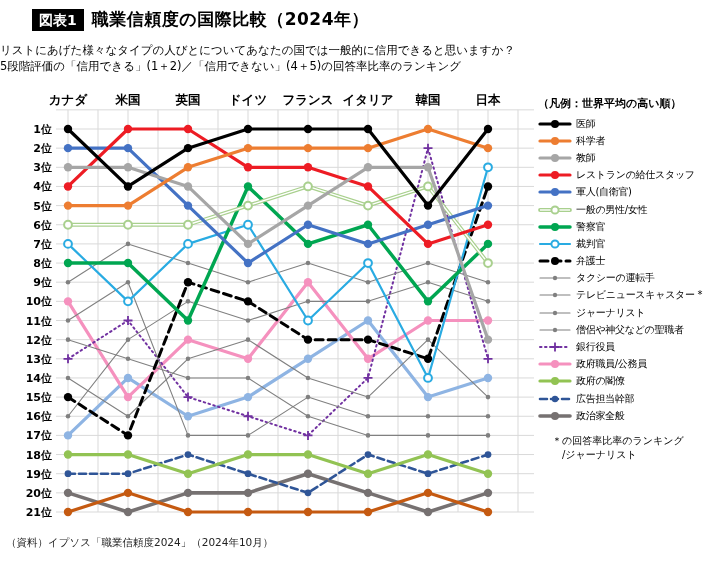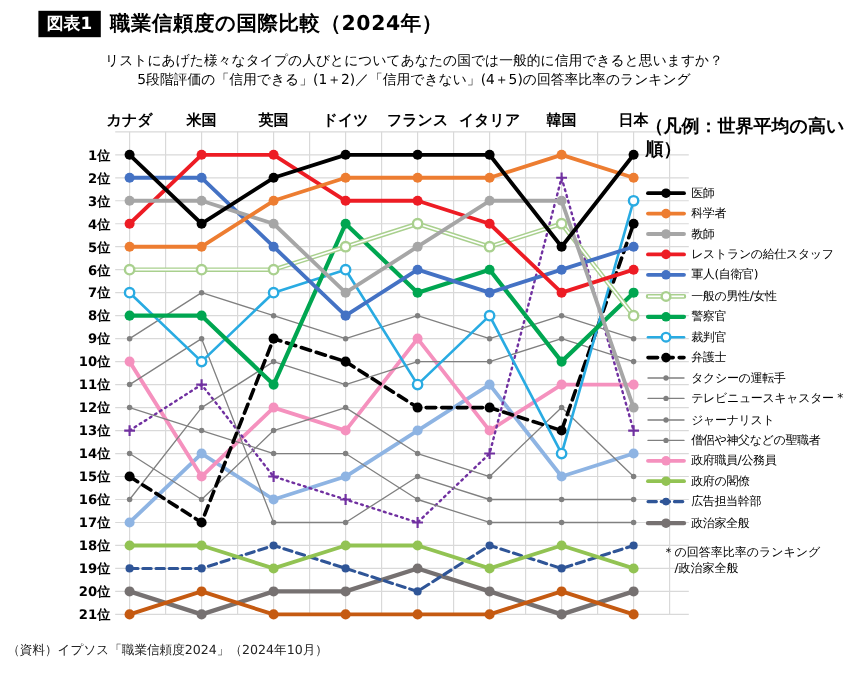--- a/index.html
+++ b/index.html
@@ -1,24 +1,24 @@
 <!DOCTYPE html>
 <html><head>
 <meta charset="utf-8">
 <style>
   html,body{margin:0;padding:0;background:#ffffff;width:710px;height:570px;overflow:hidden;
     font-family:"DejaVu Sans","Liberation Sans",sans-serif;}
   #stage{position:relative;width:710px;height:570px;background:#fff;}
   .hdr{position:absolute;left:8px;top:8px;display:flex;align-items:center;gap:8px;padding-left:24px;}
   .tag{background:#000;color:#fff;font-weight:bold;font-size:14px;padding:2px 7px;line-height:18px;}
   .title{font-size:17px;font-weight:bold;color:#000;letter-spacing:0.5px;}
-  .subtitle{position:absolute;left:0;top:42px;width:690px;text-align:center;font-size:11.5px;color:#000;line-height:16px;}
-  #chart-wrap{position:absolute;left:0;top:90px;padding-left:40px;}
+  .subtitle{position:absolute;left:0;top:42px;width:690px;text-align:left;font-size:11.5px;color:#000;line-height:16px;}
+  #chart-wrap{position:absolute;left:0;top:90px;}
   #legend{position:absolute;left:538px;top:96px;width:172px;}
-  .legend-title{font-size:15px;font-weight:bold;margin-bottom:18px;color:#000;font-family:Liberation Mono, monospace;}
+  .legend-title{font-size:11px;font-weight:bold;margin-bottom:4px;color:#000;font-family:Liberation Mono, monospace;}
   .legend-item{display:flex;align-items:center;height:17.2px;white-space:nowrap;}
   .legend-item svg{flex:0 0 34px;margin-right:4px;}
   .legend-item .lbl{font-size:10px;color:#000;letter-spacing:-0.3px;}
   .legend-foot{font-size:10px;color:#000;margin-top:10px;margin-left:14px;line-height:14px;}
   .notes{position:absolute;left:6px;top:534px;font-size:10.5px;color:#222;line-height:16px;}
 </style>
 </head>
 <body>
 
 <div id="stage">
@@ -458,20 +458,29 @@
             <g>
               <polyline points="2,7 32,7" fill="none" stroke="#808080" stroke-width="1.1" stroke-linecap="round"></polyline>
               <circle cx="17" cy="7" r="2.2" fill="#808080"></circle>
             </g>
           </svg>
           <span class="lbl">僧侶や神父などの聖職者</span>
         </div>
         <div class="legend-item">
           <svg width="34" height="14">
             <g>
+              <polyline points="2,7 32,7" fill="none" stroke="#7030A0" stroke-width="2" stroke-linecap="round" stroke-dasharray="1.5 3.5"></polyline>
+              <path d="M 12.5 7 L 21.5 7 M 17 2.5 L 17 11.5" stroke="#7030A0" stroke-width="1.8" fill="none"></path>
+            </g>
+          </svg>
+          <span class="lbl">銀行役員</span>
+        </div>
+        <div class="legend-item">
+          <svg width="34" height="14">
+            <g>
               <polyline points="2,7 32,7" fill="none" stroke="#F591BE" stroke-width="3.2" stroke-linecap="round"></polyline>
               <circle cx="17" cy="7" r="4" fill="#F591BE"></circle>
             </g>
           </svg>
           <span class="lbl">政府職員/公務員</span>
         </div>
         <div class="legend-item">
           <svg width="34" height="14">
             <g>
               <polyline points="2,7 32,7" fill="none" stroke="#92C353" stroke-width="3.2" stroke-linecap="round"></polyline>
@@ -494,20 +503,20 @@
             <g>
               <polyline points="2,7 32,7" fill="none" stroke="#767171" stroke-width="3.6" stroke-linecap="round"></polyline>
               <circle cx="17" cy="7" r="4" fill="#767171"></circle>
             </g>
           </svg>
           <span class="lbl">政治家全般</span>
         </div>
       </div>
     <div class="legend-foot">
       <div>＊の回答率比率のランキング</div>
-      <div>　/政治家全般</div>
+      <div>　/ジャーナリスト</div>
     </div>
   </div>
 
   <div class="notes">
     <div>（資料）イプソス「職業信頼度2024」（2024年10月）</div>
   </div>
 </div>
 
 </body></html>

